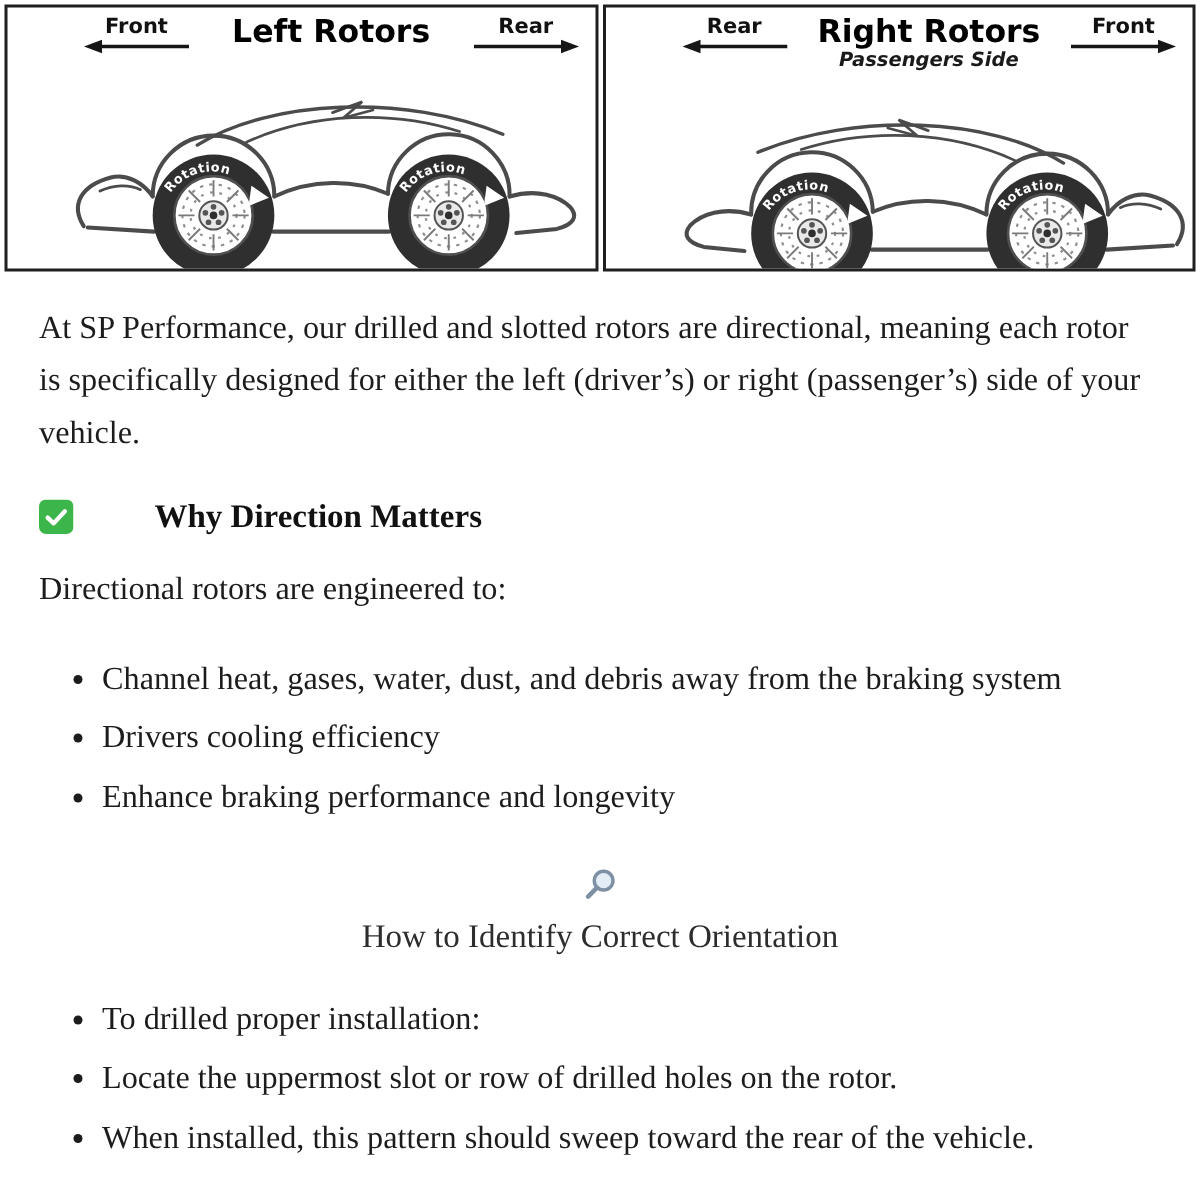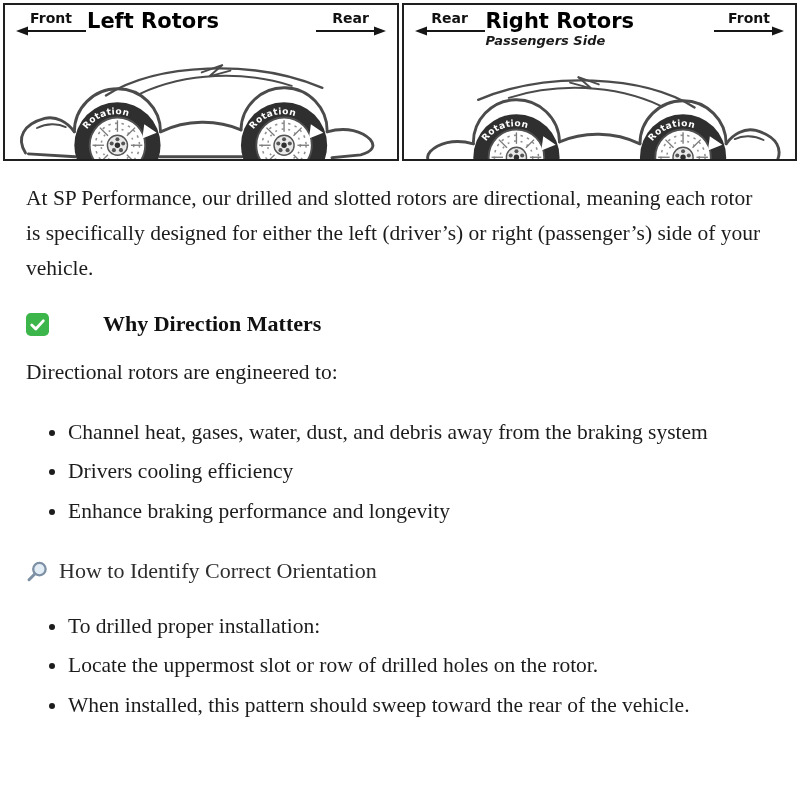--- a/index.html
+++ b/index.html
@@ -1,36 +1,36 @@
 <!DOCTYPE html>
 <html><head>
 <meta charset="utf-8">
 <style>
   html,body{margin:0;padding:0;background:#ffffff;}
   body{width:800px;font-family:"Liberation Serif", serif;color:#1c1c1c;}
 
   
   .diagram{display:flex;gap:3px;padding:3px 3px 0 3px;box-sizing:border-box;}
-  .panel{flex:1;border:2px solid #1f1f1f;background:#fff;height:158px;box-sizing:border-box;overflow:hidden;}
+  .panel{flex:1;border:2px solid #1f1f1f;background:#fff;height:178px;box-sizing:border-box;overflow:hidden;padding-left:40px;}
   .panel-header{display:flex;justify-content:space-between;align-items:flex-start;padding:5px 10px 0 10px;font-family:"DejaVu Sans",sans-serif;}
   .dir{display:flex;flex-direction:column;align-items:center;width:72px;}
   .dir-label{font-weight:bold;font-size:14px;color:#111;}
-  .title-wrap{text-align:left;flex:1;}
+  .title-wrap{text-align:center;flex:1;}
   .panel-title{font-weight:bold;font-size:21px;color:#000;line-height:1.05;}
   .panel-subtitle{font-weight:bold;font-style:italic;font-size:13px;color:#1a1a1a;margin-top:1px;}
   .car-svg{display:block;width:100%;height:158px;margin-top:2px;}
   .rot-text{fill:#ffffff;font-family:"DejaVu Sans",sans-serif;font-size:9.5px;font-weight:bold;letter-spacing:.4px;}
 
   
   .content{padding:0 26px;}
   .intro{font-size:21.5px;line-height:1.62;margin:20px 0 8px;max-width:742px;}
   .heading{display:flex;align-items:center;gap:10px;margin:26px 0 18px;}
   .heading .h-text{font-size:22px;}
   .h-why .h-text{font-weight:bold;color:#111;margin-left:44px;}
-  .h-identify{margin:30px 0 14px;}
+  .h-identify{margin:30px 0 14px;flex-direction:column;}
   .h-identify .h-text{font-weight:normal;color:#2d2d2d;}
   .lead{font-size:21.5px;line-height:1.6;margin:18px 0 4px;}
   ul{margin:25px 0 10px;padding-left:42px;}
   li{font-size:21.5px;line-height:1.6;margin:5px 0;max-width:700px;}
   .icon-badge{display:inline-flex;width:23px;height:23px;flex:0 0 auto;}
 </style>
 </head>
 <body>
 
 <svg width="0" height="0" style="position:absolute" aria-hidden="true">

